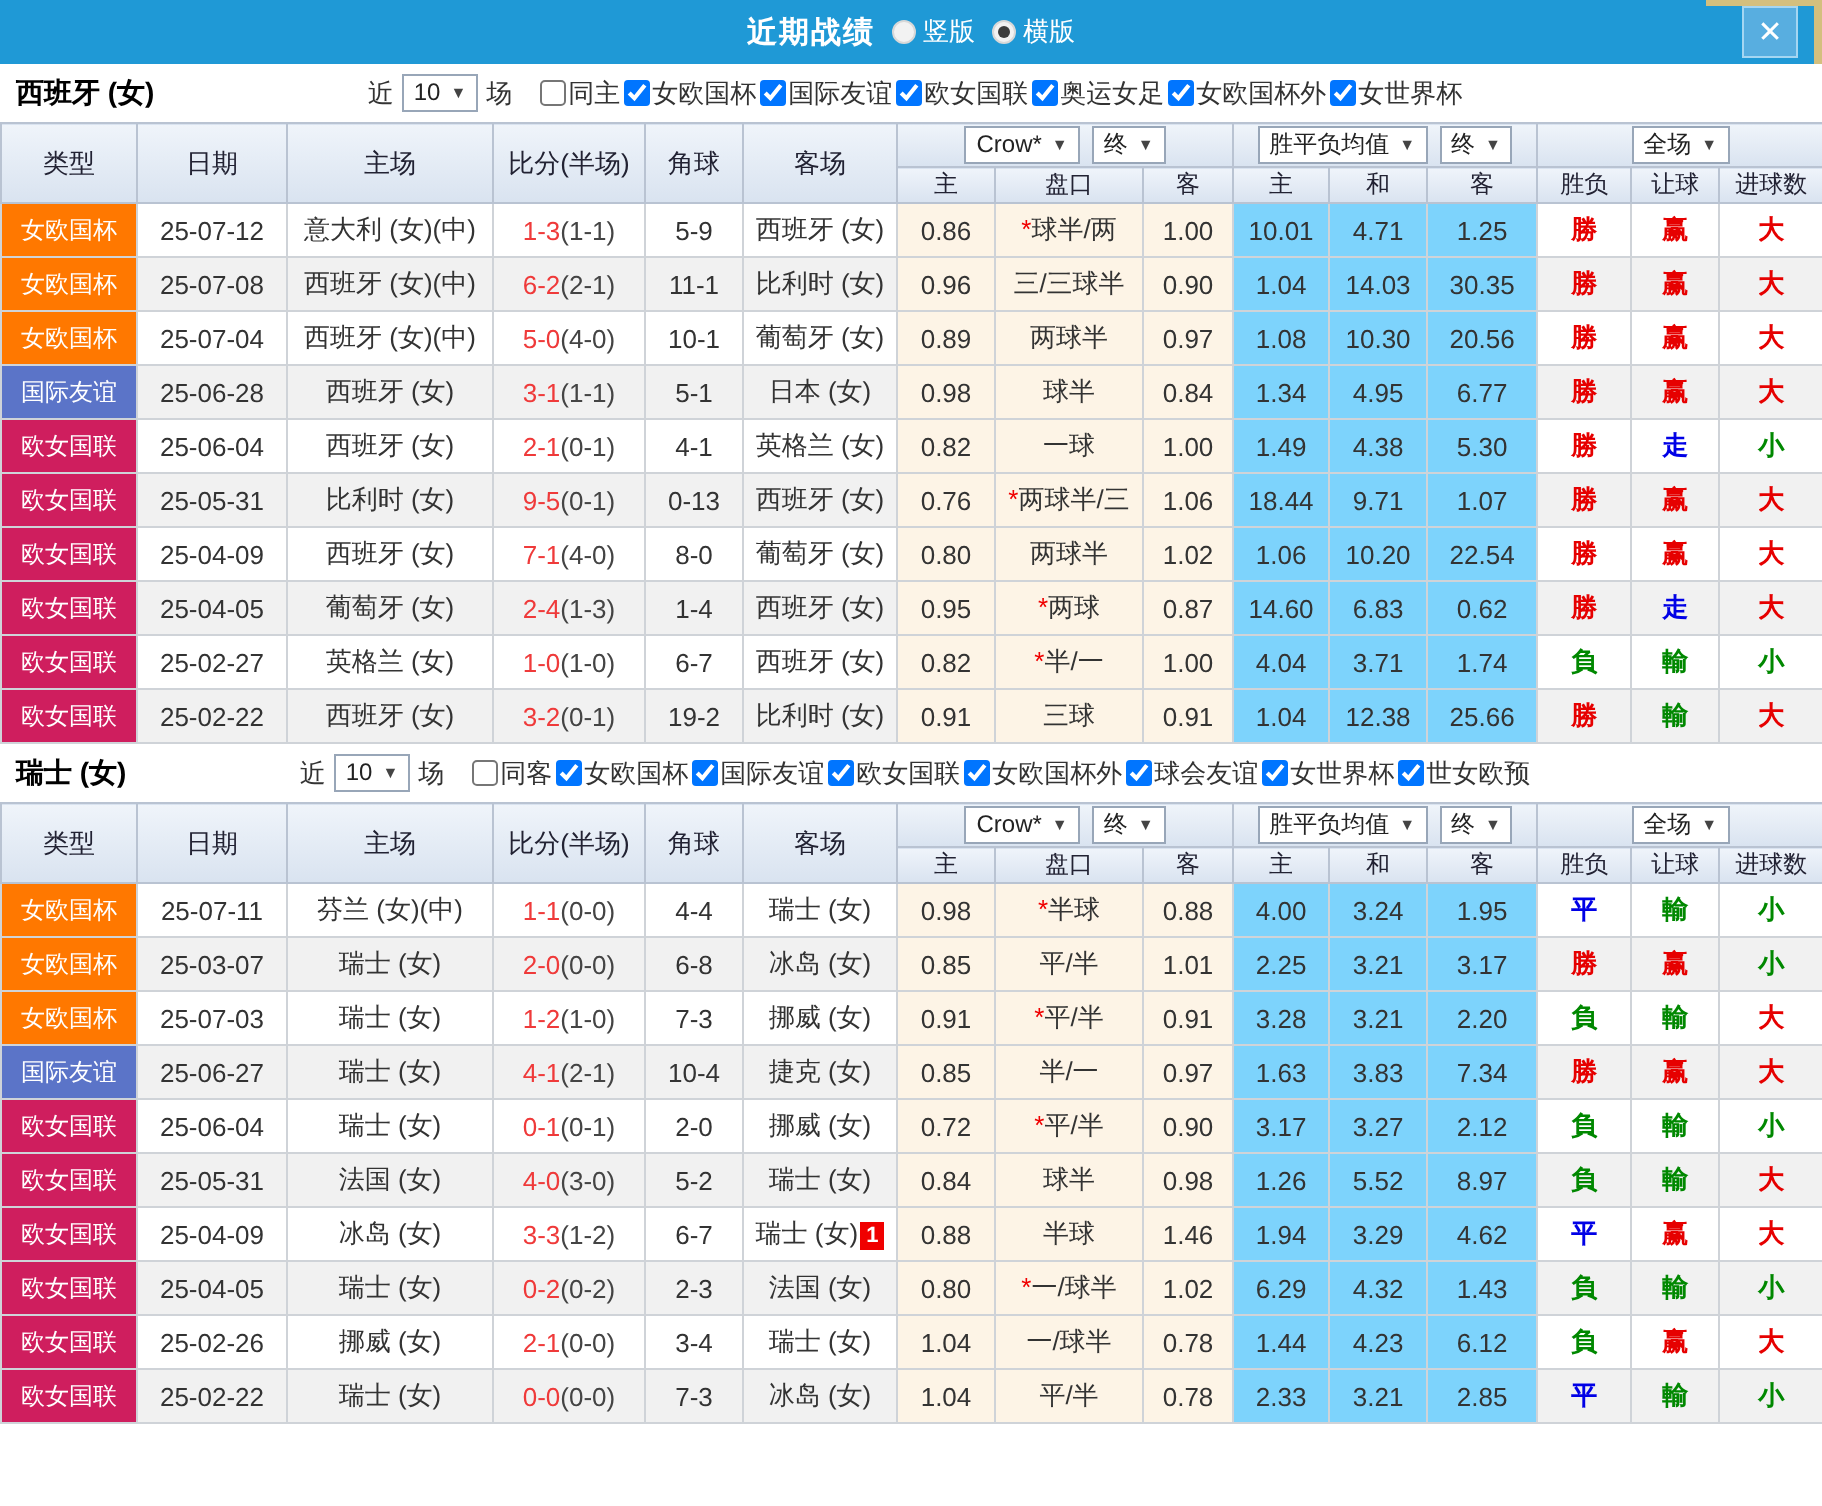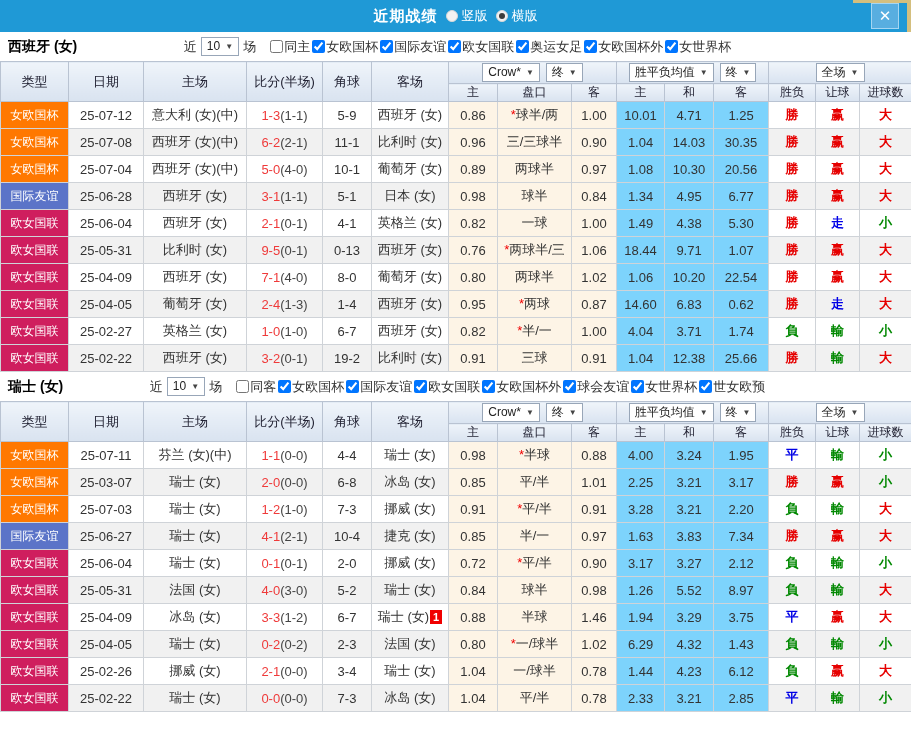--- a/index.html
+++ b/index.html
@@ -570,21 +570,21 @@
             <td class="c-plain">25-04-09</td>
             <td class="c-plain ">冰岛 (女)</td>
             <td class="c-plain"><span class="ft">3-3</span><span class="ht">(1-2)</span></td>
             <td class="c-plain">6-7</td>
             <td class="c-plain green">瑞士 (女)<span class="away-badge">1</span></td>
             <td class="c-odd">0.88</td>
             <td class="c-odd">半球</td>
             <td class="c-odd">1.46</td>
             <td class="c-avg">1.94</td>
             <td class="c-avg">3.29</td>
-            <td class="c-avg">3.75</td>
+            <td class="c-avg">4.62</td>
             <td class="c-plain res" style="color:#0000e6">平</td>
             <td class="c-plain res" style="color:#e60000">赢</td>
             <td class="c-plain res" style="color:#e60000">大</td>
           </tr>
           <tr class="even">
             <td class="c-type" style="background:#cf1e5e">欧女国联</td>
             <td class="c-plain">25-04-05</td>
             <td class="c-plain green">瑞士 (女)</td>
             <td class="c-plain"><span class="ft">0-2</span><span class="ht">(0-2)</span></td>
             <td class="c-plain">2-3</td>

